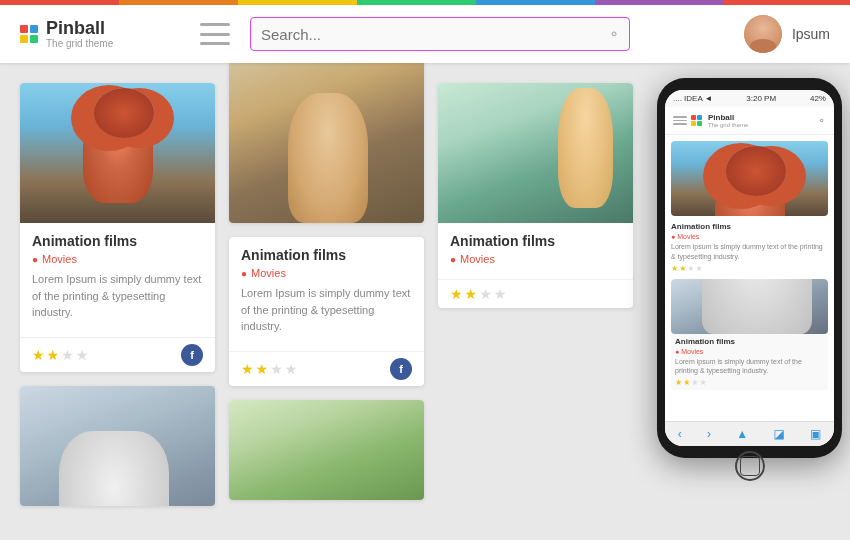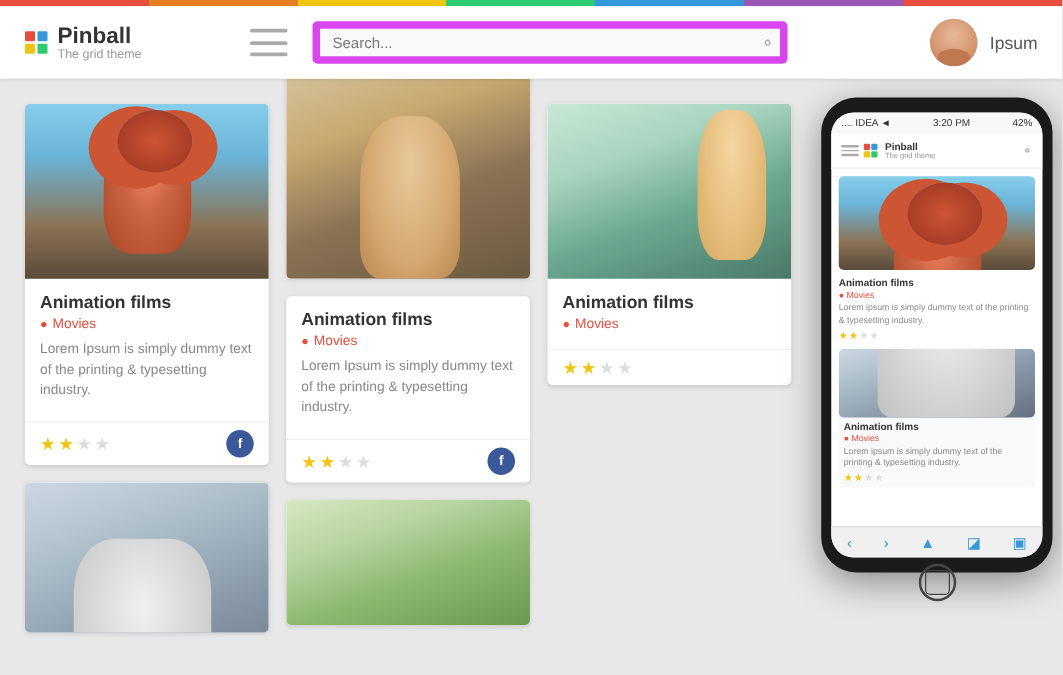--- a/index.html
+++ b/index.html
@@ -71,24 +71,24 @@
 
     .search-bar {
       flex: 1;
       margin: 0 20px;
       position: relative;
       max-width: 380px;
     }
     .search-bar input {
       width: 100%;
       height: 34px;
-      border: 6px solid #d946ef;
+      border: 1px solid #d946ef;
       border-radius: 4px;
       padding: 0 35px 0 10px;
-      font-size: 12px;
+      font-size: 15px;
       outline: none;
       color: #666;
       background: #f9f9f9;
     }
     .search-icon-wrap {
       position: absolute;
       right: 10px;
       top: 50%;
       transform: translateY(-50%);
       color: #aaa;

